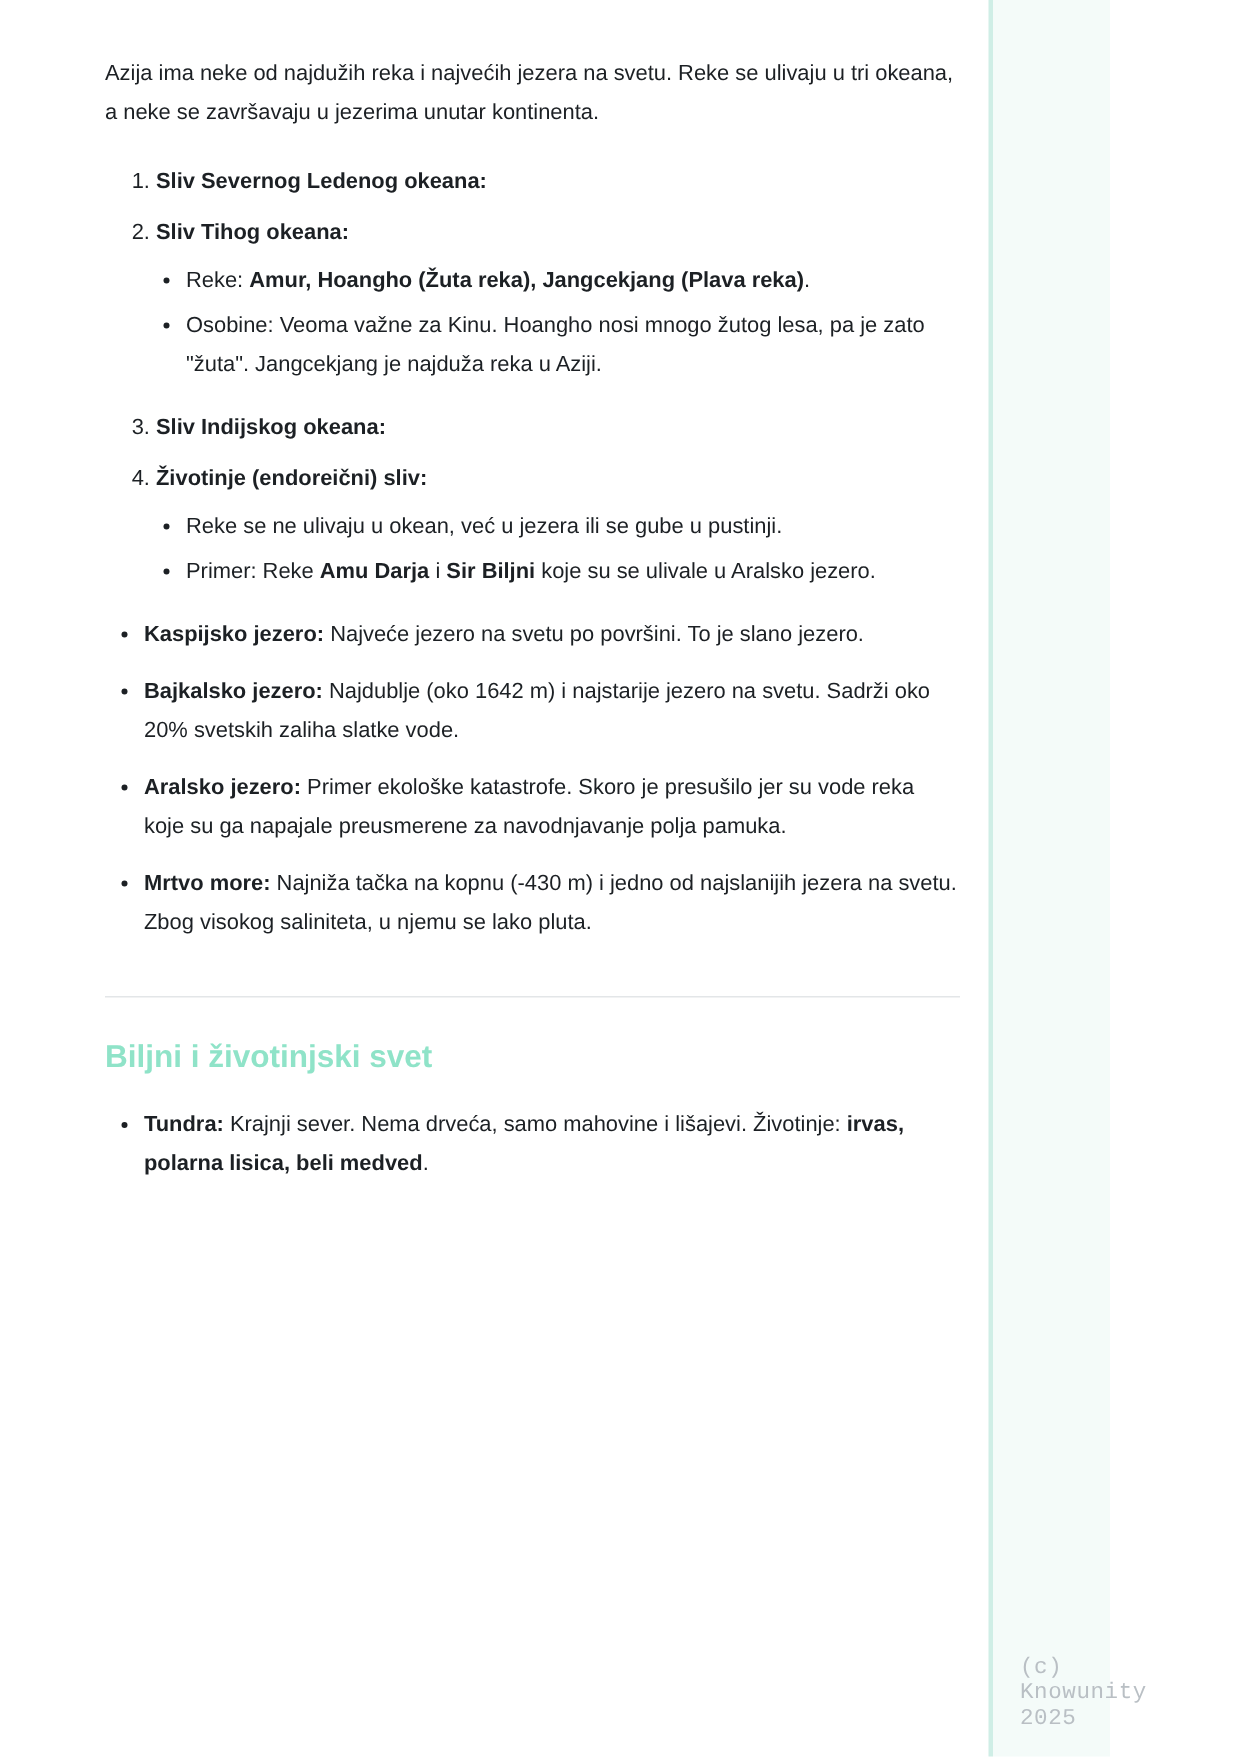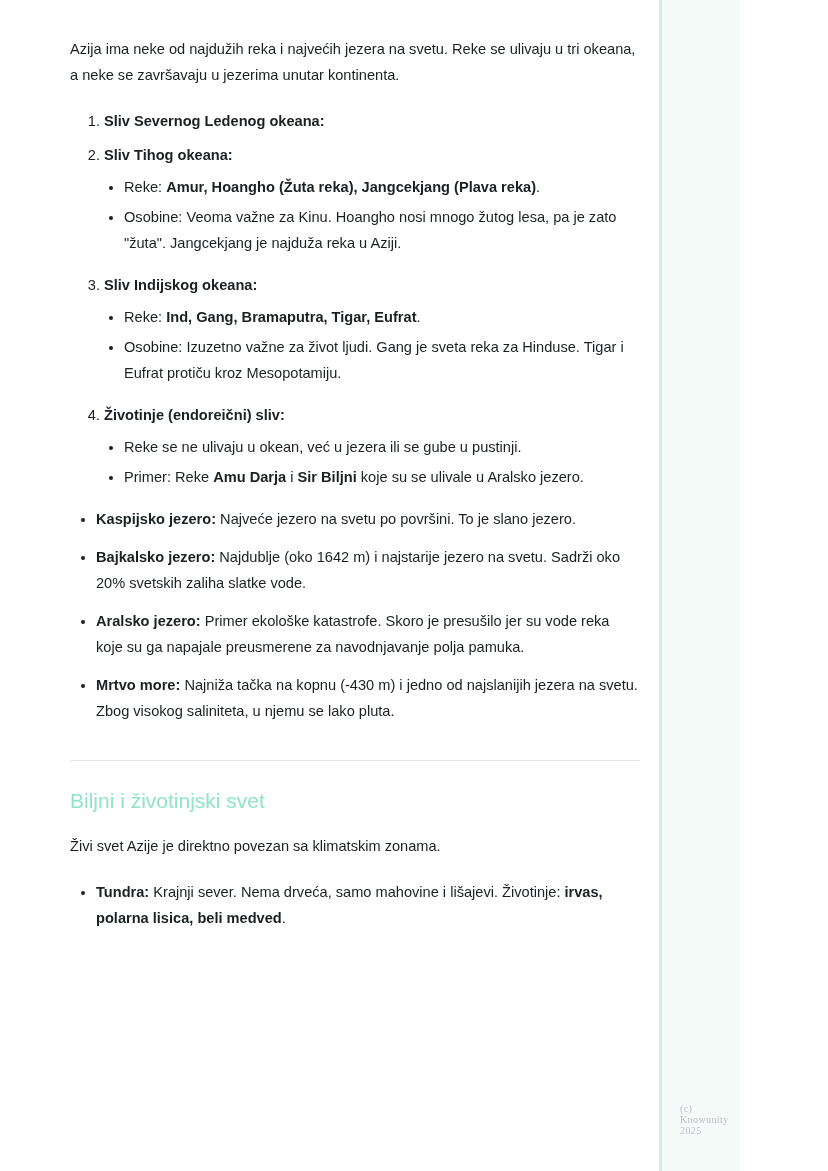--- a/index.html
+++ b/index.html
@@ -105,32 +105,32 @@
   b, .b { font-weight: bold; }
   hr.divider {
     border: none;
     border-top: 1px solid #e3e6e8;
     margin: 36px 0 26px 0;
     width: 570px;
   }
   h2.section-title {
     font-size: 21px;
     line-height: 28px;
-    font-weight: normal;
+    font-weight: bold;
     color: #8fe3c8;
     margin: 0 0 18px 0;
   }
   .watermark {
     position: absolute;
     left: 680px;
     top: 1103px;
-    font-size: 10px;
+    font-size: 15px;
     color: #b9bfc4;
     letter-spacing: 0.4px;
-    font-family: Liberation Serif, serif;
+    font-family: Liberation Mono, monospace;
   }
 </style>
 </head>
 <body>
 
 <div class="page">
 
   <div class="edge-strip-outer"></div>
   <div class="edge-strip-line"></div>
 
@@ -148,24 +148,20 @@
       <li>
         <span>Sliv Tihog okeana:</span>
         <ul class="sub">
           <li><span>Reke: </span><b>Amur, Hoangho (Žuta reka), Jangcekjang (Plava reka)</b><span>.</span></li>
           <li><span>Osobine: Veoma važne za Kinu. Hoangho nosi mnogo žutog lesa, pa je zato "žuta". Jangcekjang je najduža reka u Aziji.</span></li>
         </ul>
       </li>
 
       <li>
         <span>Sliv Indijskog okeana:</span>
-        <ul class="sub">
-          <li><span>Reke: </span><b>Ind, Gang, Bramaputra, Tigar, Eufrat</b><span>.</span></li>
-          <li><span>Osobine: Izuzetno važne za život ljudi. Gang je sveta reka za Hinduse. Tigar i Eufrat protiču kroz Mesopotamiju.</span></li>
-        </ul>
       </li>
 
       <li>
         <span>Životinje (endoreični) sliv:</span>
         <ul class="sub">
           <li><span>Reke se ne ulivaju u okean, već u jezera ili se gube u pustinji.</span></li>
           <li><span>Primer: Reke </span><b>Amu Darja</b><span> i </span><b>Sir Biljni</b><span> koje su se ulivale u Aralsko jezero.</span></li>
         </ul>
       </li>
 
@@ -176,21 +172,20 @@
       <li><b>Kaspijsko jezero:</b><span> Najveće jezero na svetu po površini. To je slano jezero.</span></li>
       <li><b>Bajkalsko jezero:</b><span> Najdublje (oko 1642 m) i najstarije jezero na svetu. Sadrži oko 20% svetskih zaliha slatke vode.</span></li>
       <li><b>Aralsko jezero:</b><span> Primer ekološke katastrofe. Skoro je presušilo jer su vode reka koje su ga napajale preusmerene za navodnjavanje polja pamuka.</span></li>
       <li><b>Mrtvo more:</b><span> Najniža tačka na kopnu (-430 m) i jedno od najslanijih jezera na svetu. Zbog visokog saliniteta, u njemu se lako pluta.</span></li>
     </ul>
 
     <hr class="divider">
 
     <h2 class="section-title">Biljni i životinjski svet</h2>
 
-    <p class="para">Živi svet Azije je direktno povezan sa klimatskim zonama.</p>
 
     <ul class="flora">
       <li><b>Tundra:</b><span> Krajnji sever. Nema drveća, samo mahovine i lišajevi. Životinje: </span><b>irvas, polarna lisica, beli medved</b><span>.</span></li>
     </ul>
 
   </div>
 
   <div class="watermark">(c) Knowunity 2025</div>
 
 </div>

